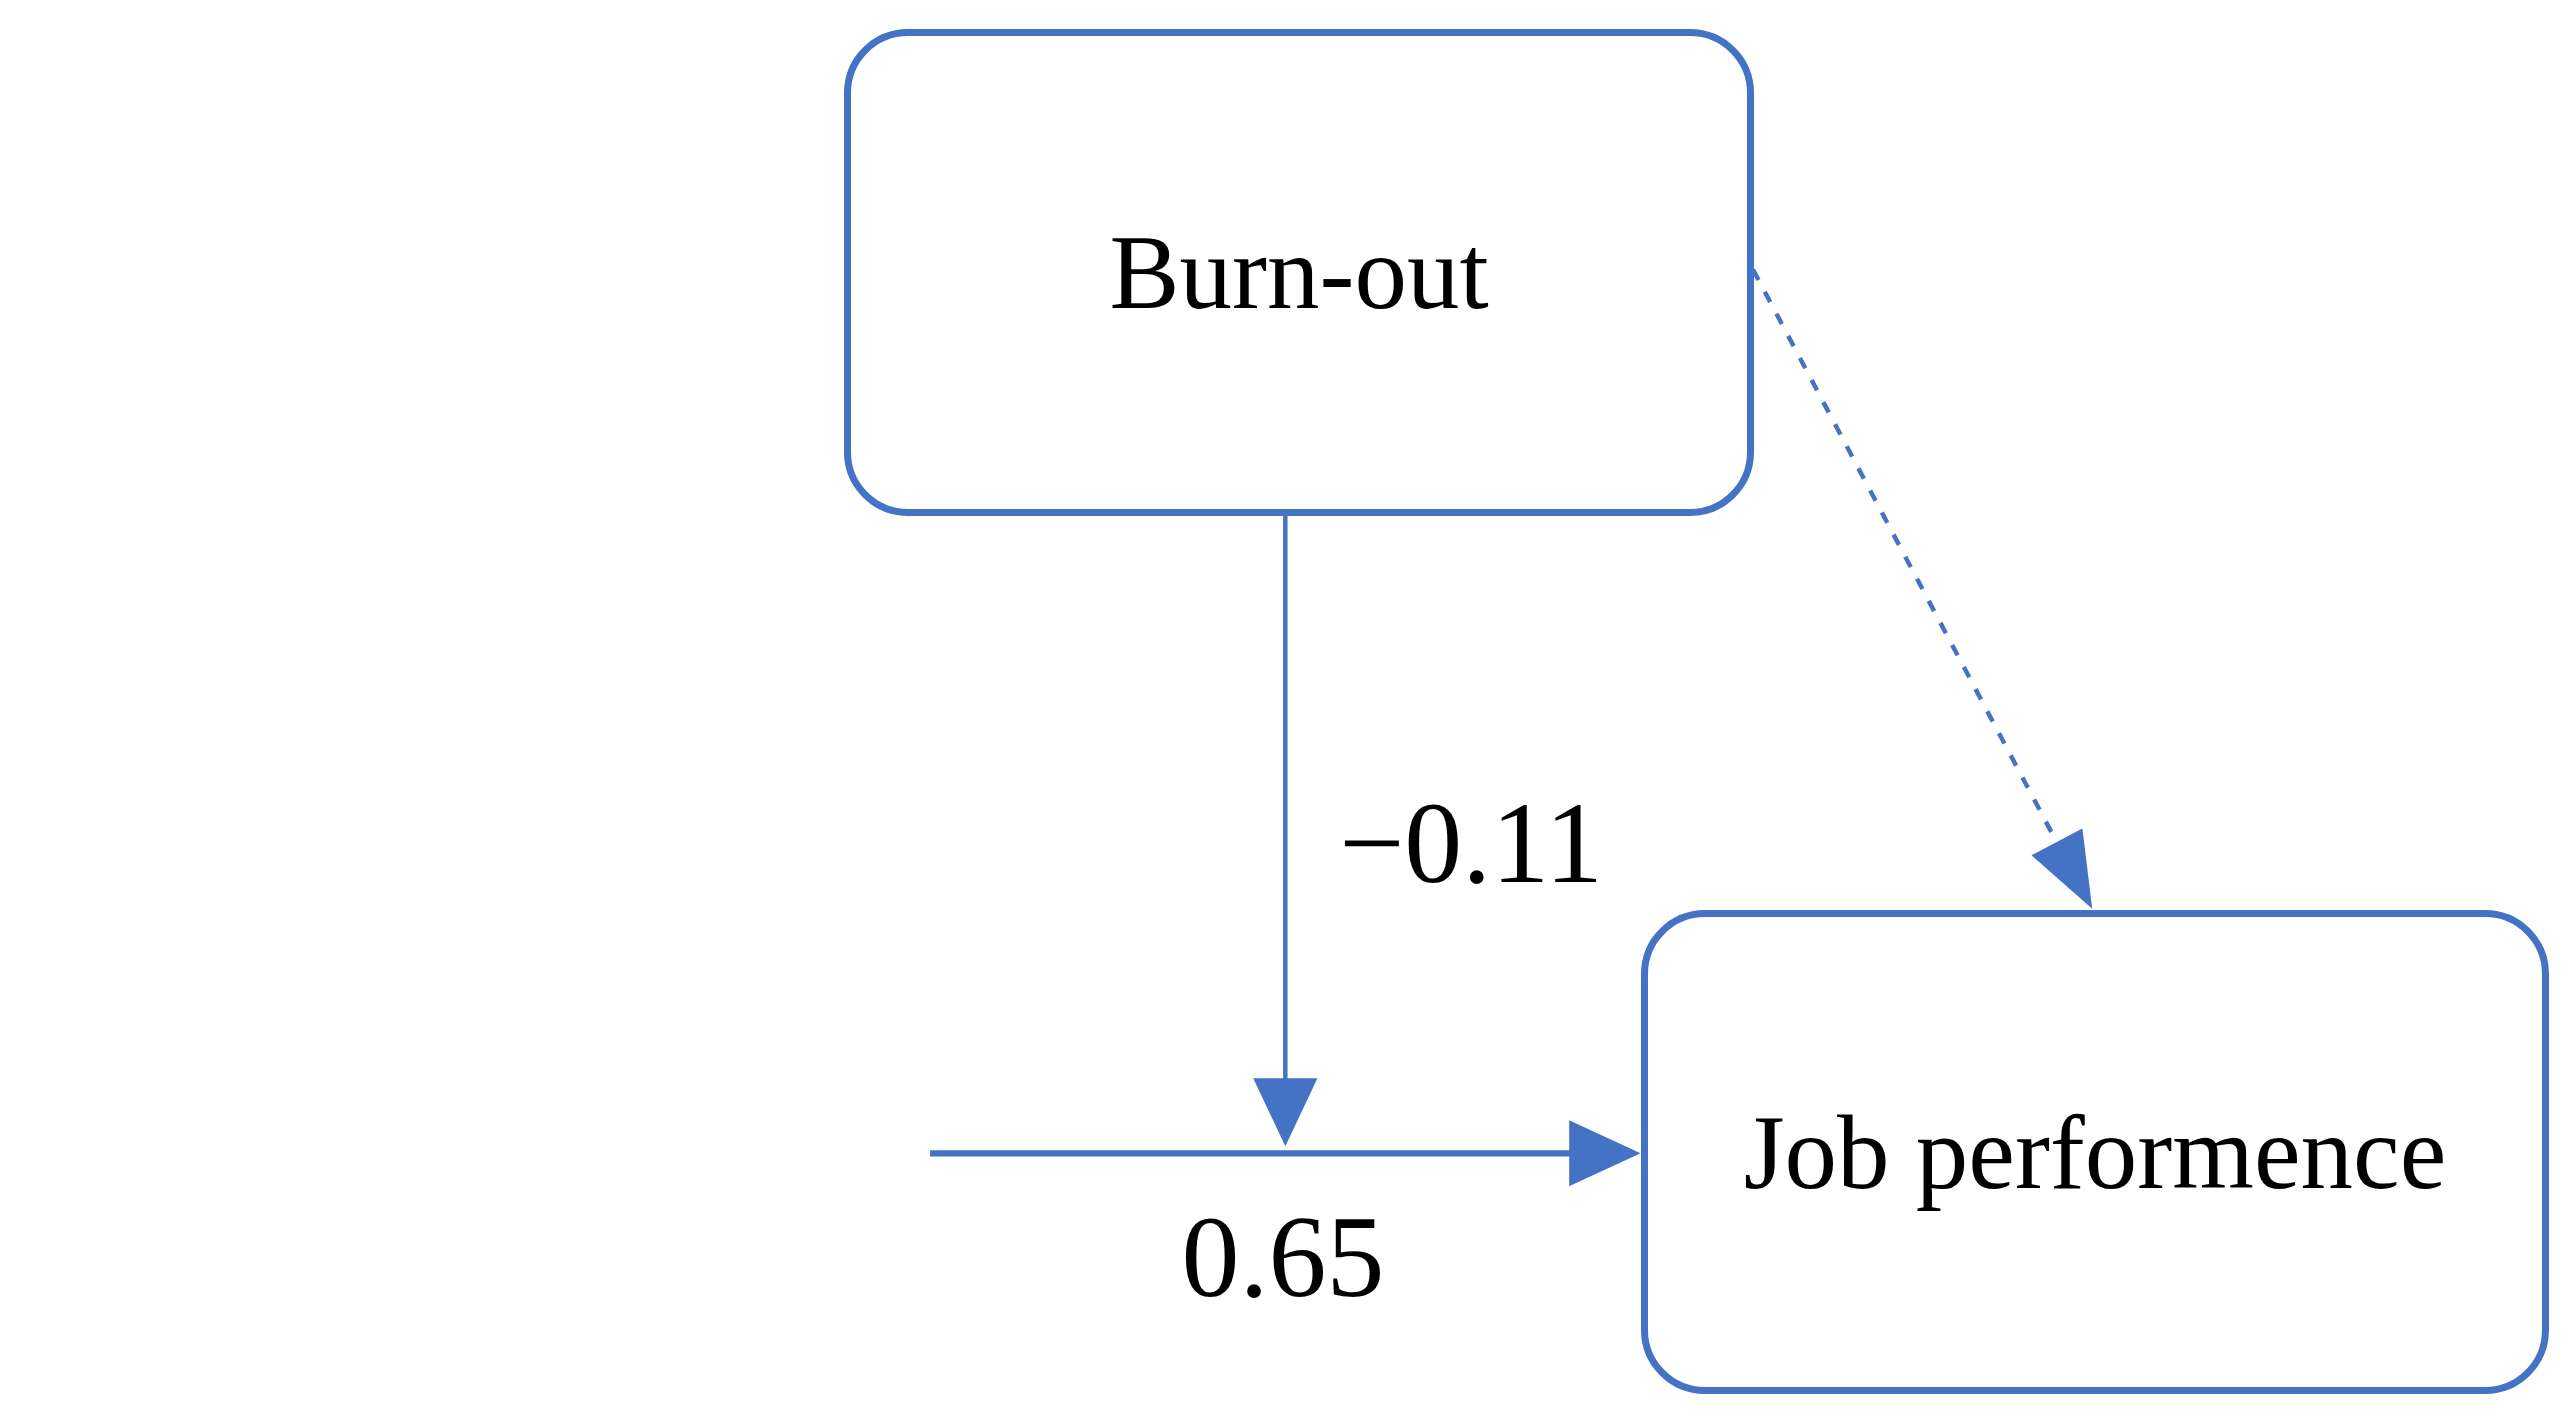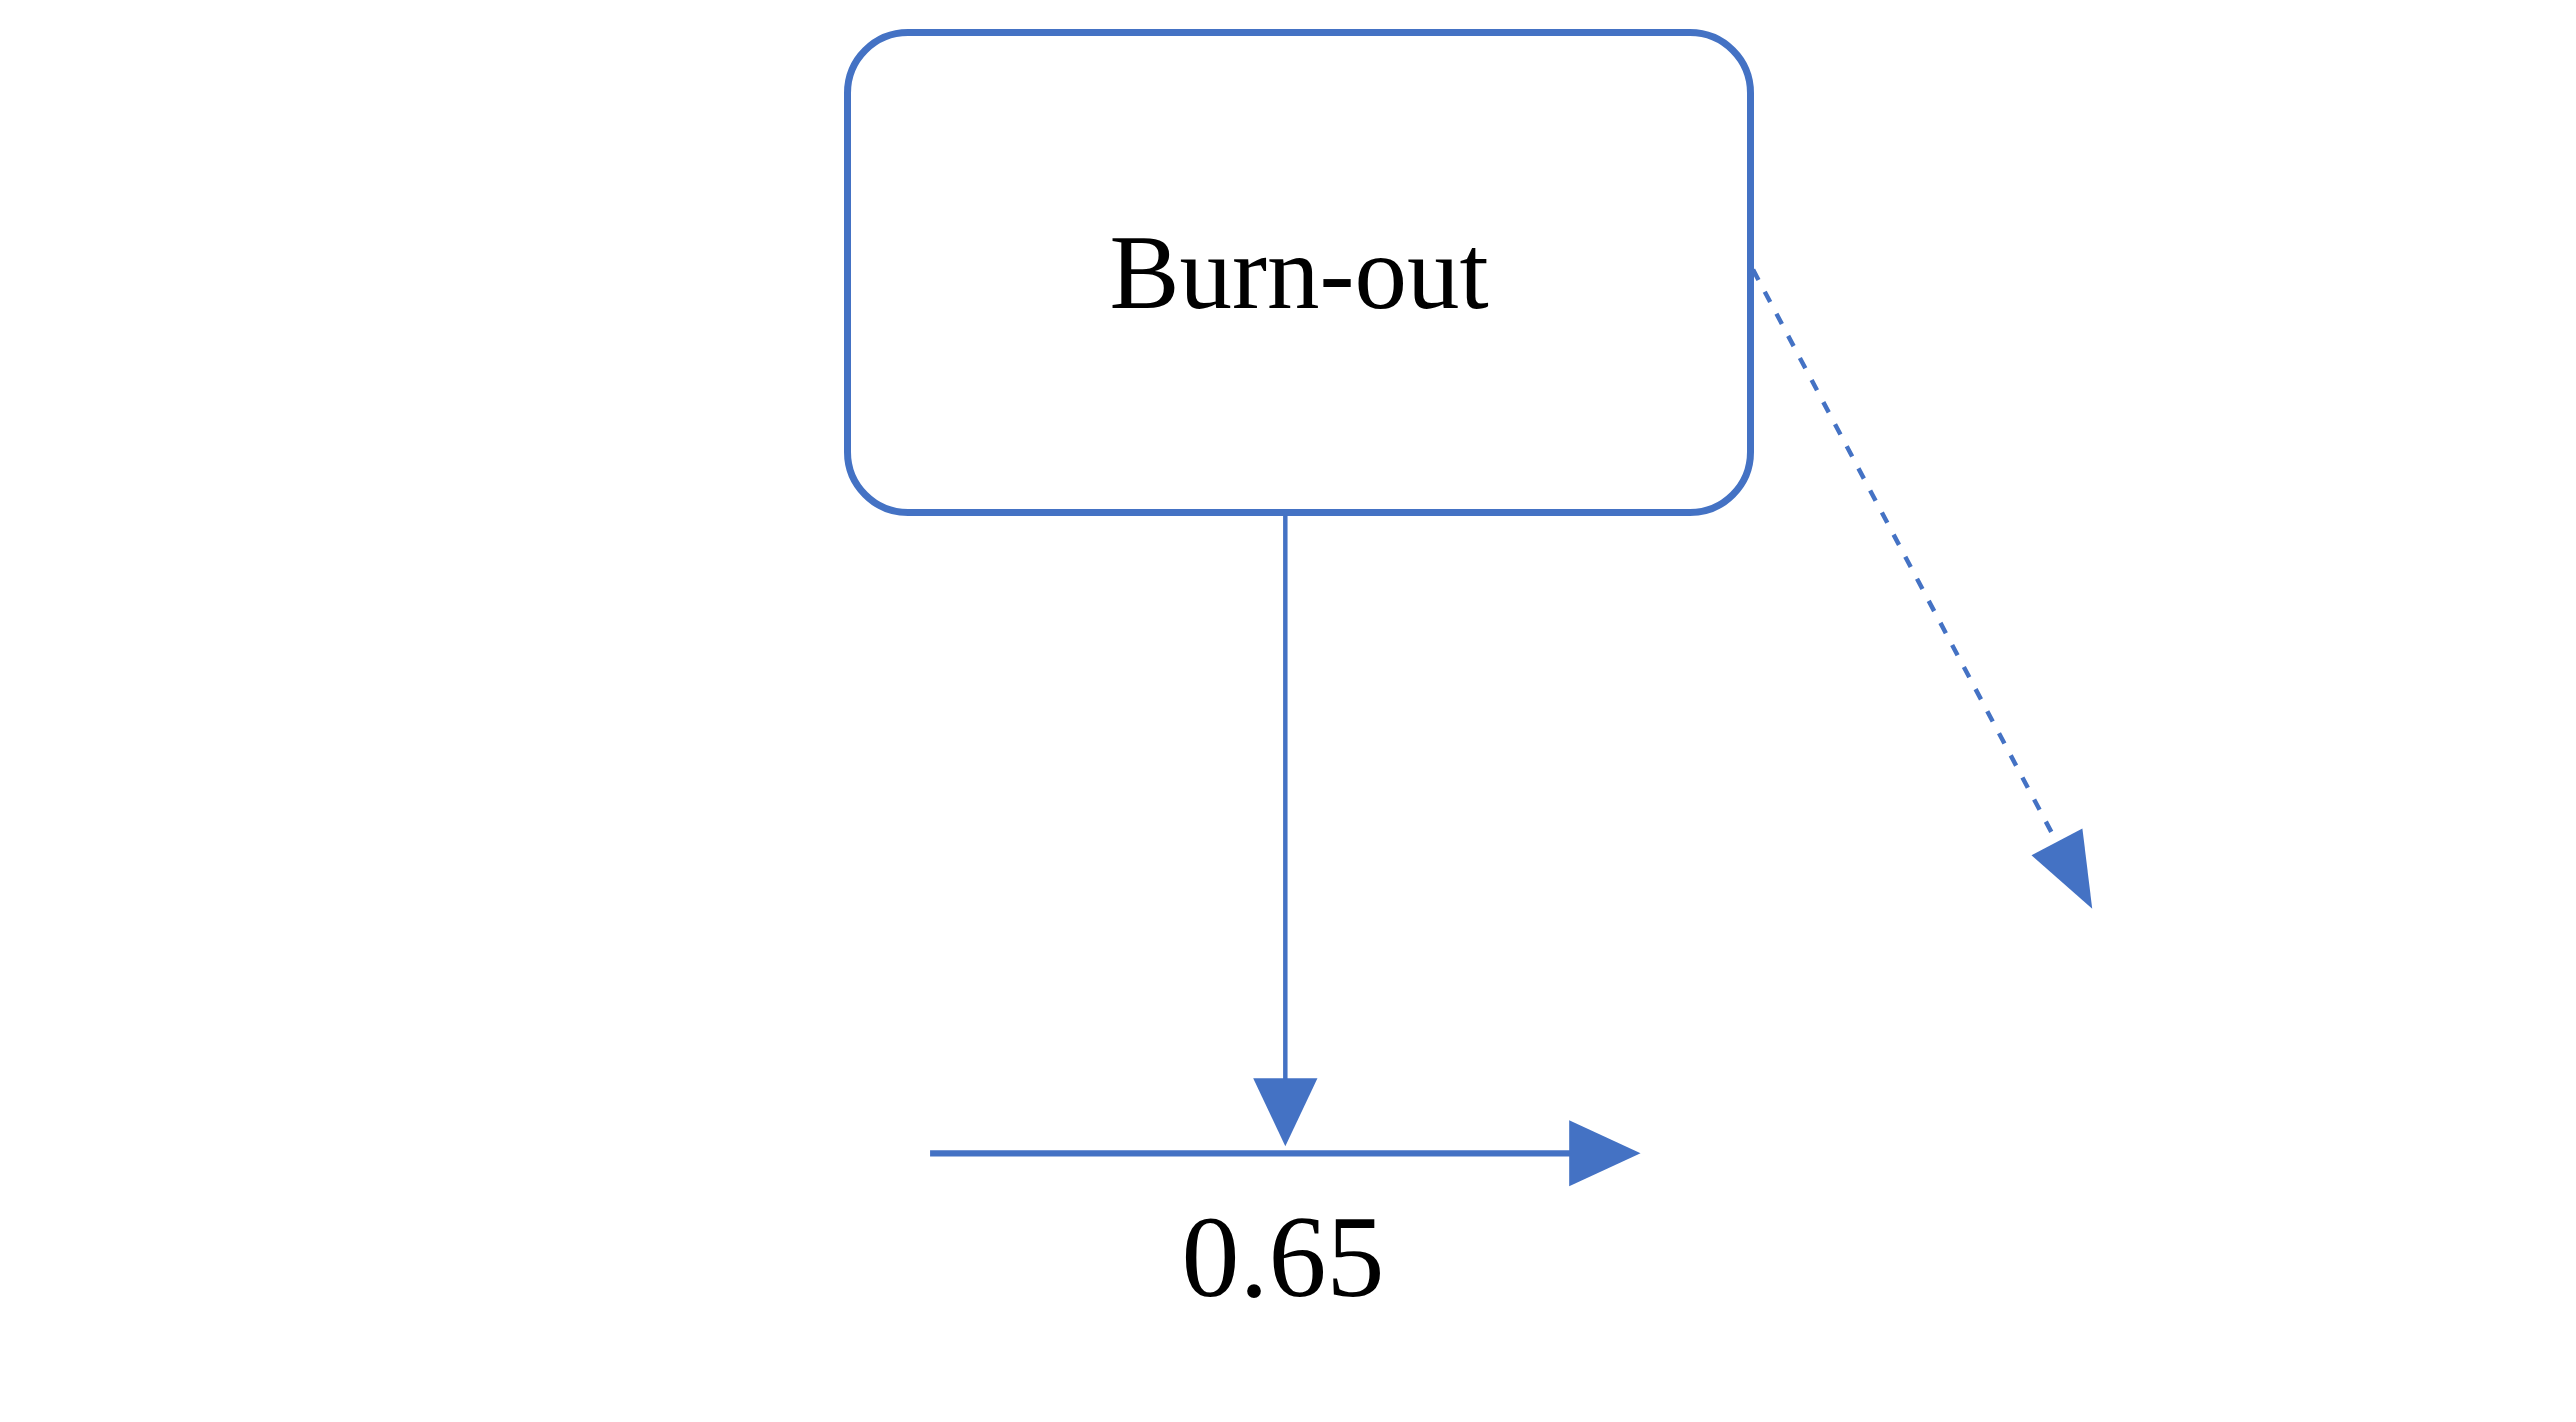--- a/index.html
+++ b/index.html
@@ -62,18 +62,22 @@
 
     <line class="conn-line" x1="1964" y1="302" x2="2312" y2="958" stroke-width="5" stroke-dasharray="13 15"></line>
     <polygon class="conn-head" points="2344,1018 2276,958 2333,928"></polygon>
   </svg>
 
   <div class="node node-burnout">
     <span>Burn-out</span>
   </div>
 
 
+  <div class="node node-job">
+    <span>Job performence</span>
+  </div>
 
+  <div class="coef coef-moderation">−0.11</div>
 
   <div class="coef coef-direct">0.65</div>
 
 </div>
 
 
 </body></html>

